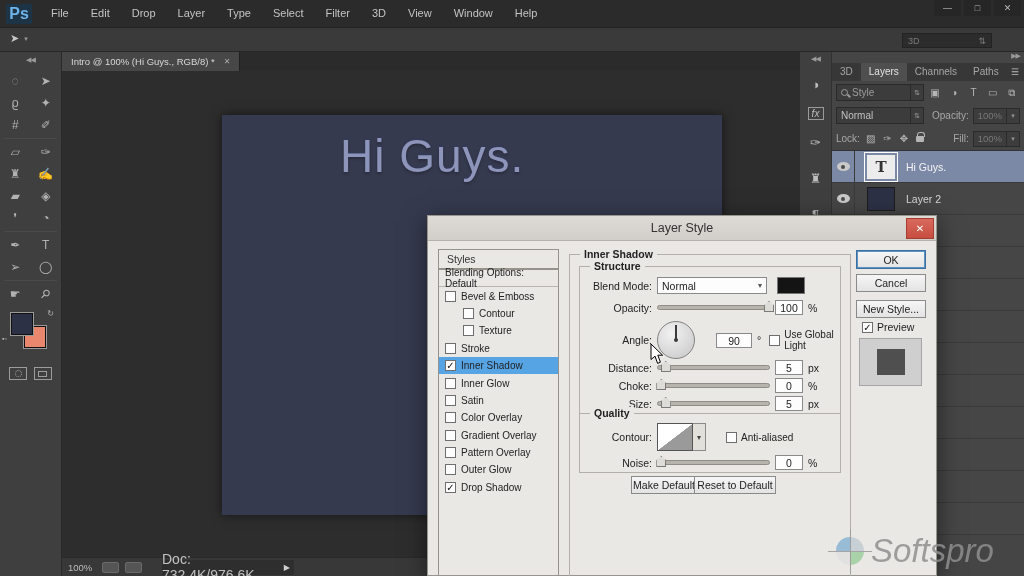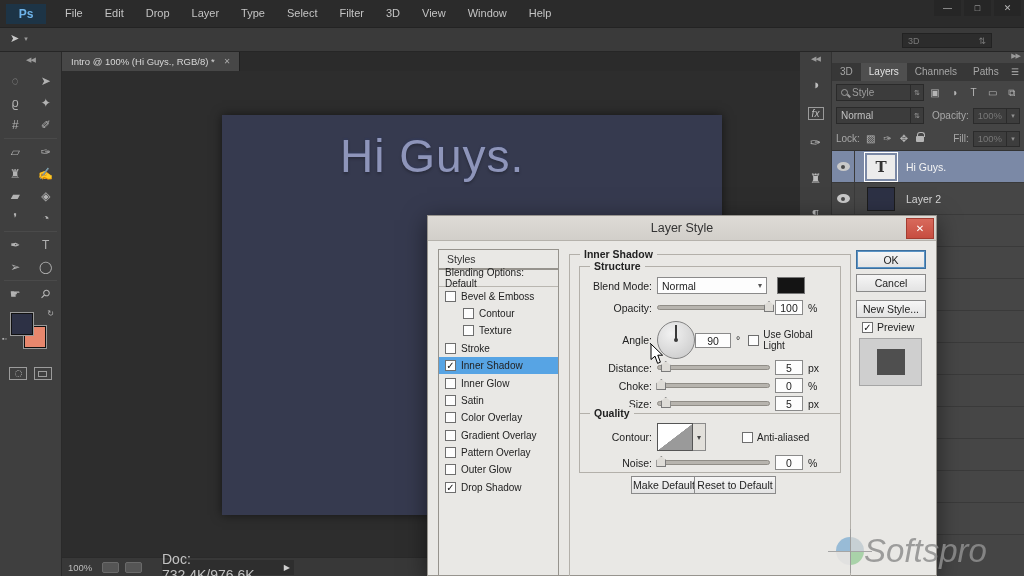--- a/index.html
+++ b/index.html
@@ -1,21 +1,21 @@
 <!DOCTYPE html>
 <html><head>
 <meta charset="utf-8">
 <style>
   * { margin:0; padding:0; box-sizing:border-box; }
   html,body { width:1024px; height:576px; overflow:hidden; }
   body { position:relative; background:#2e2e2e; font-family:"Liberation Sans", sans-serif; font-size:11px; color:#c8c8c8; }
 
   
   #menubar { position:absolute; left:0; top:0; right:0; height:27px; background:#2b2b2b; display:flex; align-items:center; z-index:5; }
-  .ps-logo { width:40px; height:20px; background:#1d3446; color:#6fb3e8; font-weight:bold; font-size:12px; display:flex; align-items:center; justify-content:center; margin:0 8px 0 6px; }
+  .ps-logo { width:26px; height:20px; background:#1d3446; color:#6fb3e8; font-weight:bold; font-size:16px; display:flex; align-items:center; justify-content:center; margin:0 8px 0 6px; }
   .menu-item { padding:0 11px; height:27px; line-height:27px; color:#c4c4c4; font-size:11px; cursor:default; }
   .win-controls { margin-left:auto; display:flex; gap:3px; align-self:flex-start; margin-right:3px; }
   .win-btn { width:27px; height:16px; display:flex; align-items:center; justify-content:center; color:#b8b8b8; font-size:9px; background:#262626; }
 
   
   #optionsbar { position:absolute; left:0; top:27px; right:0; height:25px; background:#3a3a3a; border-top:1px solid #232323; border-bottom:1px solid #262626; z-index:5; }
   .tool-preset { position:absolute; left:10px; top:4px; display:flex; align-items:center; gap:5px; color:#c8c8c8; font-size:11px; }
   .tool-preset .dn { font-size:7px; color:#999; }
   .opt-hint { position:absolute; left:140px; right:0; top:6px; text-align:center; color:#949494; font-size:9.5px; }
   .opt-dd { position:absolute; right:32px; top:5px; width:90px; height:15px; background:#2c2c2c; border:1px solid #222; color:#7a7a7a; font-size:9px; display:flex; align-items:center; justify-content:space-between; padding:0 5px; }
@@ -131,21 +131,21 @@
   #btn-reset { left:266px; top:260px; width:82px; }
   #btn-ok { left:428px; top:34px; width:70px; height:19px; box-shadow:0 0 0 1px #5a93c4 inset; border-color:#3c6f9e; }
   #btn-cancel { left:428px; top:58px; width:70px; height:18px; }
   #btn-newstyle { left:428px; top:84px; width:70px; height:18px; }
   .preview-cb { position:absolute; left:434px; top:105px; display:flex; align-items:center; gap:4px; font-size:10.5px; }
   .pv-thumb { position:absolute; left:431px; top:122px; width:63px; height:48px; background:#cfcfcf; border:1px solid #a5a5a5; display:flex; align-items:center; justify-content:center; }
   .pv-thumb i { width:28px; height:26px; background:#4f4f4f; }
 
   
   #cursor { position:absolute; left:650px; top:344px; z-index:60; }
-  #watermark { position:absolute; left:836px; top:532px; z-index:50; display:flex; align-items:center; opacity:.85; }
+  #watermark { position:absolute; left:836px; top:532px; z-index:50; display:flex; align-items:center; gap:7px; opacity:.85; }
   .wm-logo { width:28px; height:28px; border-radius:50%; background:conic-gradient(#c2ccd2 0 25%, #9fcf9f 25% 50%, #e0e0e0 50% 75%, #8ab4d4 75% 100%); position:relative; flex:none; }
   .wm-logo::before { content:''; position:absolute; left:-8px; right:-8px; top:50%; height:1px; background:#9a9a9a; }
   .wm-logo::after { content:''; position:absolute; top:-8px; bottom:-8px; left:50%; width:1px; background:#9a9a9a; }
   .wm-text { font-size:33px; font-style:italic; color:#8f8f8f; white-space:nowrap; }
 </style>
 </head>
 <body>
 
 <div id="menubar">
   <div class="ps-logo">Ps</div>
@@ -467,21 +467,21 @@
       <span class="flabel">Opacity:</span>
       <div class="sl">
           <i style="left:100%"></i>
         </div>
       <div class="vbox">100</div>
       <span class="unit">%</span>
     </div>
     <div class="frow" style="top:52px; height:42px">
       <span class="flabel">Angle:</span>
       <div class="dial"></div>
-      <div class="vbox" style="width:36px; margin-left:0">90</div>
+      <div class="vbox" style="width:36px; margin-left:21px">90</div>
       <span class="unit">°</span>
       <div class="ugl" style="margin-left:8px">
         <span class="cb"></span>
         <span>Use Global Light</span>
       </div>
     </div>
     <div class="frow" style="top:92px">
       <span class="flabel">Distance:</span>
       <div class="sl">
           <i style="left:7%"></i>
@@ -506,21 +506,21 @@
       <span class="unit">px</span>
     </div>
   </div>
 
   <div class="grp" id="grp-quality">
     <span class="grp-label">Quality</span>
     <div class="frow" style="top:8px; height:30px">
       <span class="flabel">Contour:</span>
       <div class="contour-thumb"></div>
       <div class="contour-arrow">▾</div>
-      <div class="ugl" style="margin-left:36px">
+      <div class="ugl" style="margin-left:20px">
         <span class="cb"></span>
         <span>Anti-aliased</span>
       </div>
     </div>
     <div class="frow" style="top:40px">
       <span class="flabel">Noise:</span>
       <div class="sl">
           <i style="left:3%"></i>
         </div>
       <div class="vbox">0</div>

